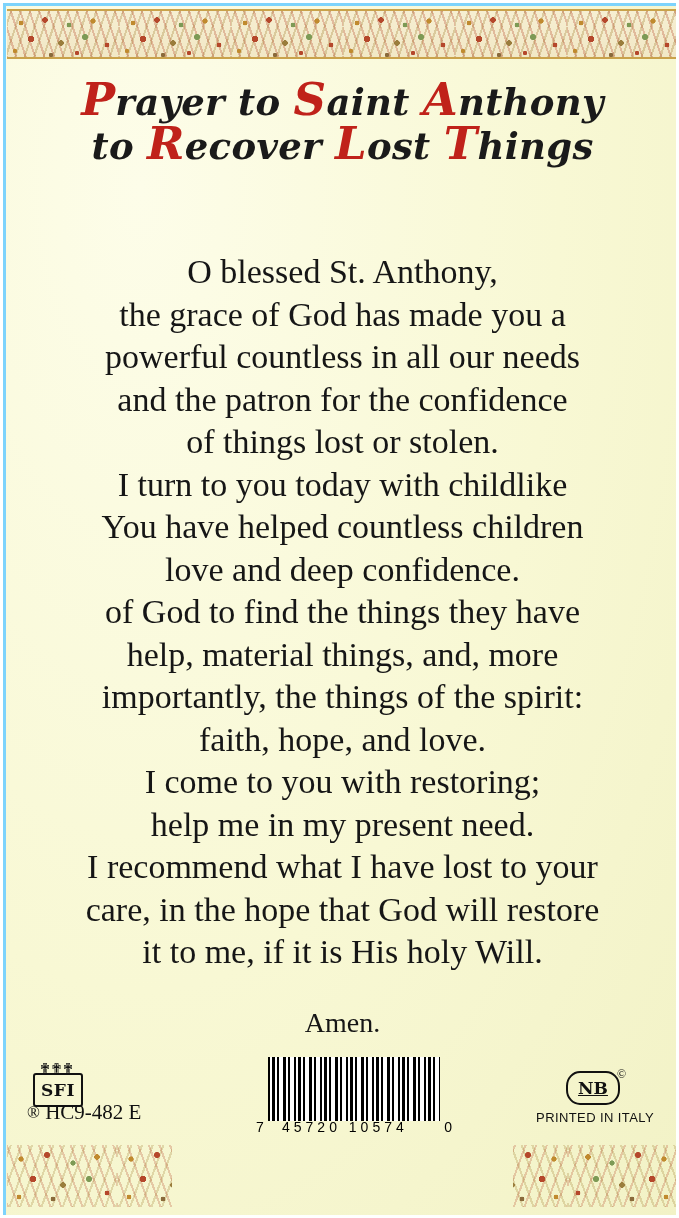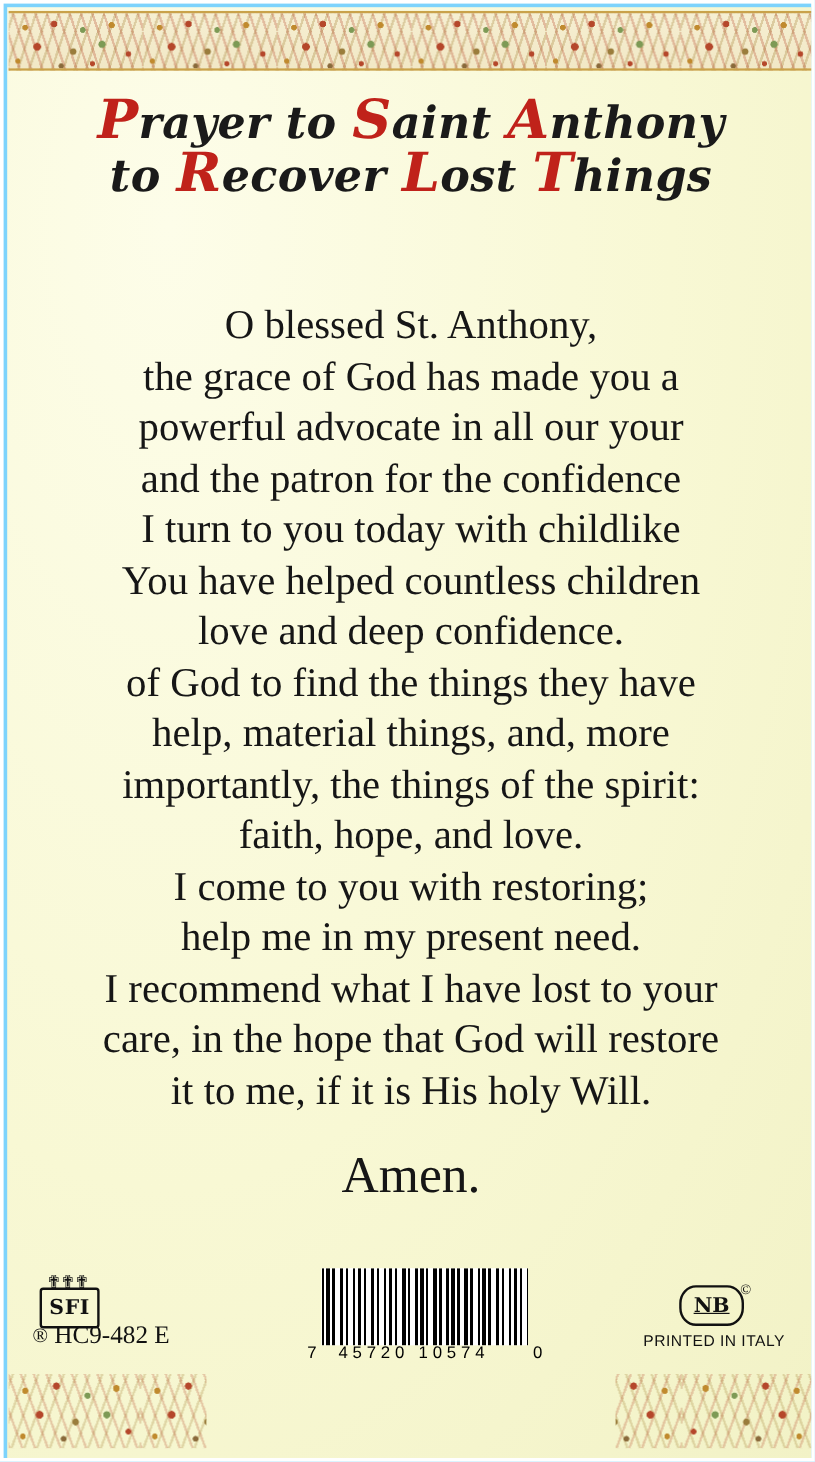--- a/index.html
+++ b/index.html
@@ -127,21 +127,21 @@
     text-align: center;
     color: #161616;
     font-family: "Liberation Serif", serif;
     font-size: 34px;
     line-height: 42.5px;
   }
   .prayer .ln { display: block; white-space: nowrap; }
   .amen {
     display: block;
     margin-top: 28px;
-    font-size: 43px;
+    font-size: 28px;
   }
 
   
   .footer {
     position: absolute;
     left: 0;
     bottom: 66px;
     width: 679px;
     height: 108px;
   }
@@ -282,22 +282,23 @@
       <span class="cap">P</span>rayer to <span class="cap">S</span>aint <span class="cap">A</span>nthony
     </div>
     <div class="title-line">
       to <span class="cap">R</span>ecover <span class="cap">L</span>ost <span class="cap">T</span>hings
     </div>
   </div>
 
   <div class="prayer">
     <span class="ln">O blessed St. Anthony,</span>
     <span class="ln">the grace of God has made you a</span>
-    <span class="ln">powerful advocate in all our your</span>
+    <span class="ln">powerful countless in all our needs</span>
     <span class="ln">and the patron for the confidence</span>
+    <span class="ln">of things lost or stolen.</span>
     <span class="ln">I turn to you today with childlike</span>
     <span class="ln">You have helped countless children</span>
     <span class="ln">love and deep confidence.</span>
     <span class="ln">of God to find the things they have</span>
     <span class="ln">help, material things, and, more</span>
     <span class="ln">importantly, the things of the spirit:</span>
     <span class="ln">faith, hope, and love.</span>
     <span class="ln">I come to you with restoring;</span>
     <span class="ln">help me in my present need.</span>
     <span class="ln">I recommend what I have lost to your</span>

